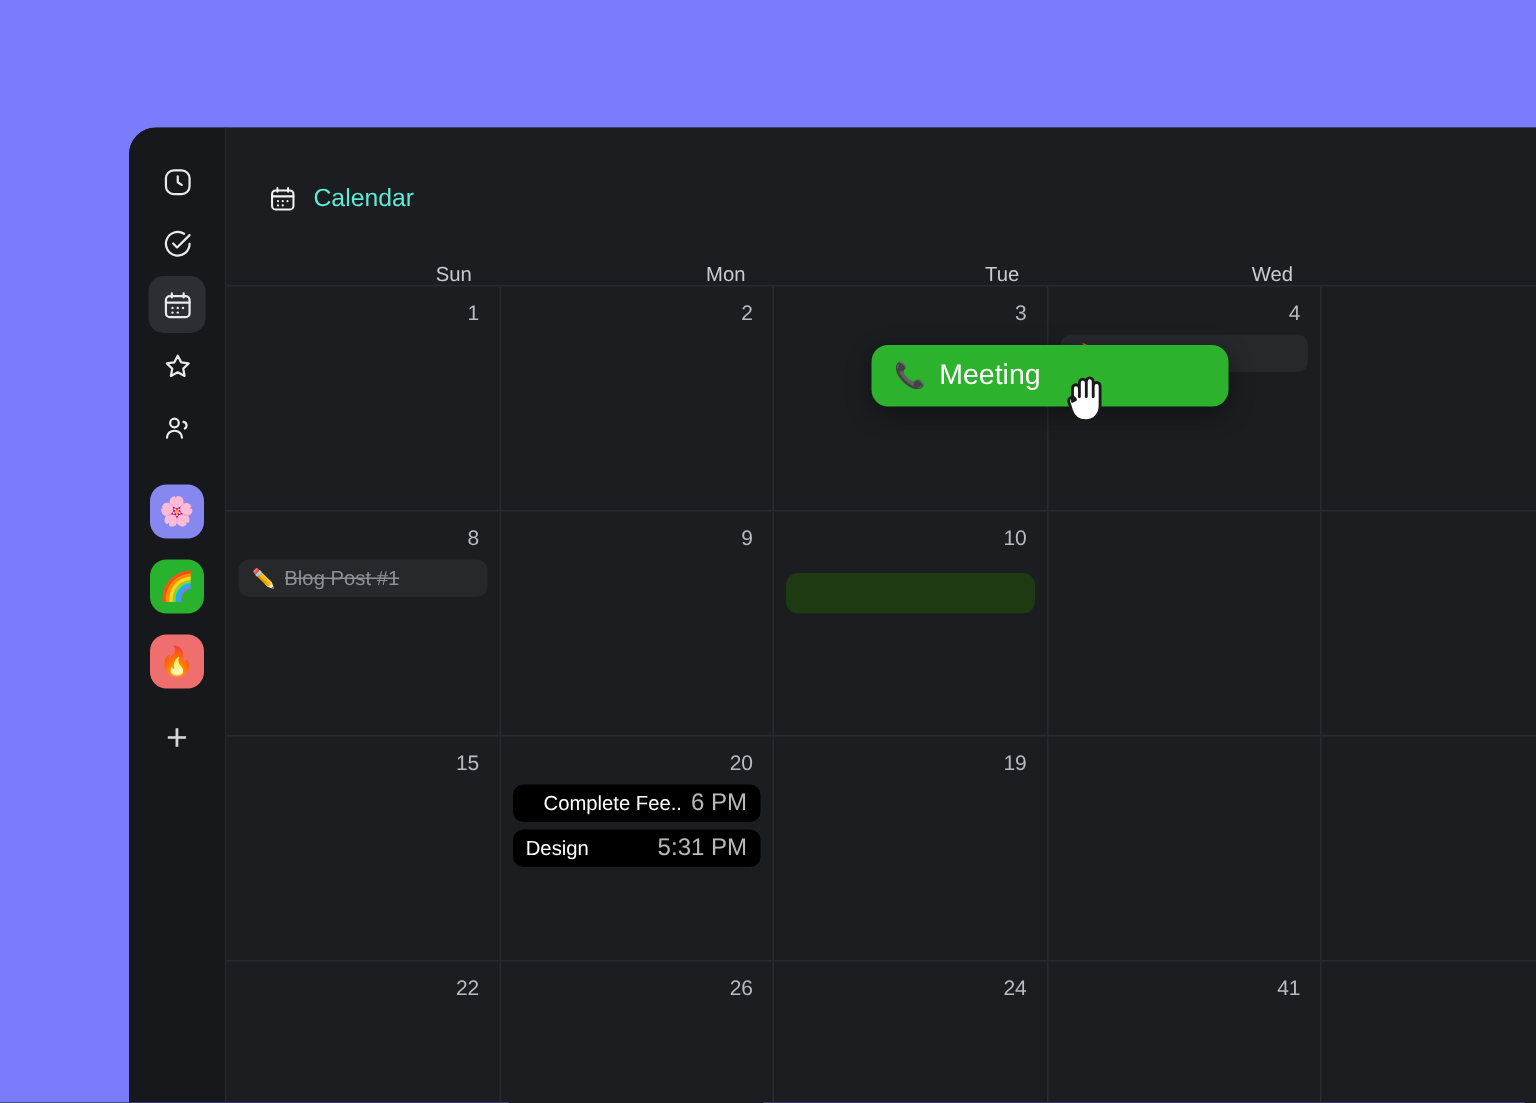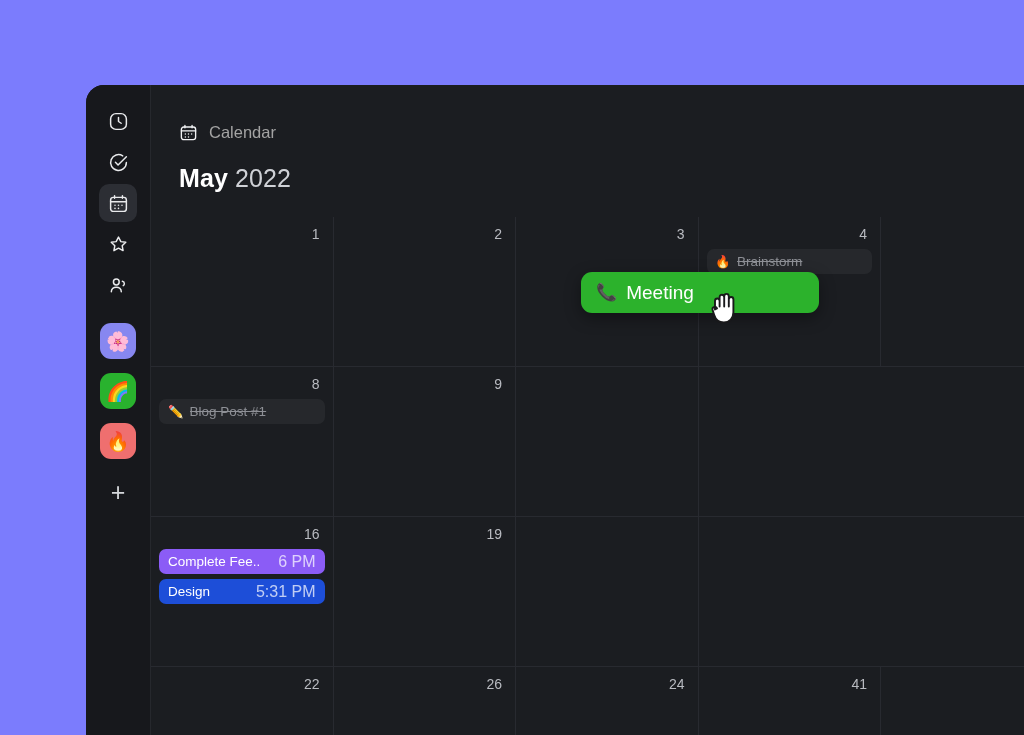--- a/index.html
+++ b/index.html
@@ -89,21 +89,21 @@
   }
 
   #crumb {
     display: flex;
     align-items: center;
     gap: 11px;
     padding: 28px 0 0 28px;
     height: 66px;
   }
   #crumb .crumb-label {
-    color: #a3a3a3;
+    color: #5eead4;
     font-size: 16.5px;
   }
   #crumb svg { display: block; color: #f2f3f5; }
 
   #month-title {
     padding: 13px 0 0 28px;
     font-size: 25px;
     color: #cfd1d6;
     letter-spacing: .1px;
   }
@@ -174,22 +174,22 @@
 
   .ev.done {
     background: #26282c;
   }
   .ev.done .ev-title {
     color: #8e9096;
     text-decoration: line-through;
   }
   .ev .emo { font-size: 12.5px; }
 
-  .ev.purple { background: #8b5cf6; }
-  .ev.red    { background: #1d4ed8; }
+  .ev.purple { background: #000000; text-align: right; }
+  .ev.red    { background: #000000; }
 
   
   .ghost {
     position: absolute;
     left: 8px;
     top: 41px;
     width: 166px;
     height: 27px;
     background: #1d3a13;
     border-radius: 8px;
@@ -309,26 +309,29 @@
           <circle cx="8" cy="14" r=".9" fill="currentColor" stroke="none"></circle>
           <circle cx="12" cy="14" r=".9" fill="currentColor" stroke="none"></circle>
           <circle cx="16" cy="14" r=".9" fill="currentColor" stroke="none"></circle>
           <circle cx="8" cy="17.6" r=".9" fill="currentColor" stroke="none"></circle>
           <circle cx="12" cy="17.6" r=".9" fill="currentColor" stroke="none"></circle>
         </svg>
       </span>
       <span class="crumb-label">Calendar</span>
     </div>
 
-    <div id="month-title">
-      <span class="m">May</span>
-      <span class="y">2022</span>
-    </div>
 
     <div id="cal">
+      <div class="dow-row" id="dow-row">
+          <div class="dow">Sun</div>
+          <div class="dow">Mon</div>
+          <div class="dow">Tue</div>
+          <div class="dow">Wed</div>
+          <div class="dow"></div>
+        </div>
       <div id="weeks">
           <div class="week">
             <div class="cell">
               <div class="daynum">1</div>
             </div>
             <div class="cell">
               <div class="daynum">2</div>
             </div>
             <div class="cell">
               <div class="daynum">3</div>
@@ -349,26 +352,33 @@
               <div class="daynum">8</div>
               <div class="ev done">
                 <span class="emo">✏️</span>
                 <span class="ev-title">Blog Post #1</span>
               </div>
             </div>
             <div class="cell">
               <div class="daynum">9</div>
             </div>
             <div class="cell">
+              <div class="daynum">10</div>
+              <div class="ghost"></div>
+            </div>
+            <div class="cell">
               <div class="daynum"></div>
             </div>
           </div>
           <div class="week">
             <div class="cell">
-              <div class="daynum">16</div>
+              <div class="daynum">15</div>
+            </div>
+            <div class="cell">
+              <div class="daynum">20</div>
               <div class="ev purple">
                 <span class="ev-title">Complete Fee..</span>
                 <span class="ev-time">6 PM</span>
               </div>
               <div class="ev red">
                 <span class="ev-title">Design</span>
                 <span class="ev-time">5:31 PM</span>
               </div>
             </div>
             <div class="cell">

